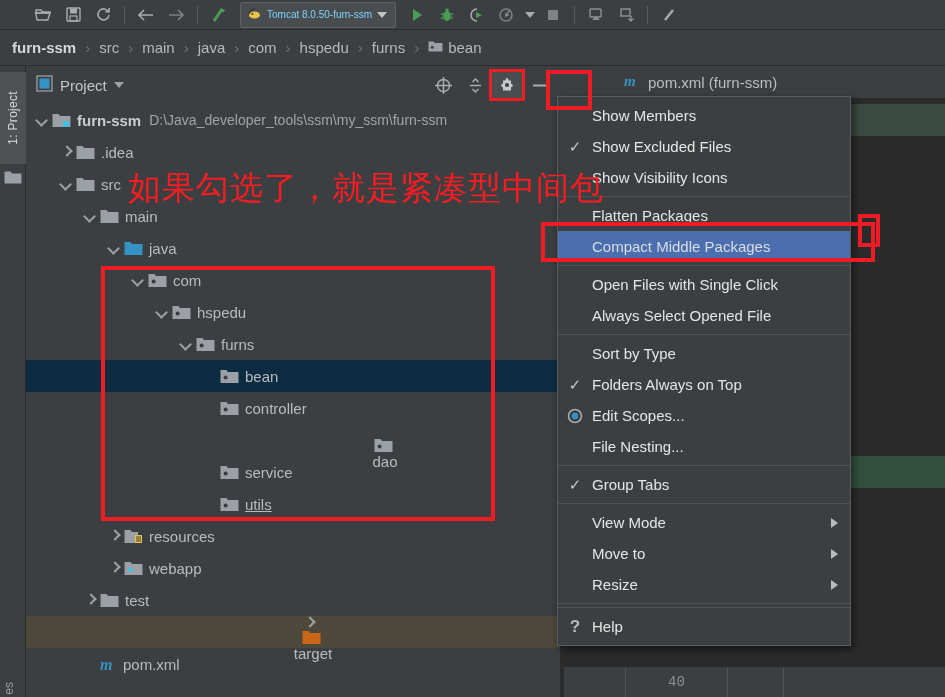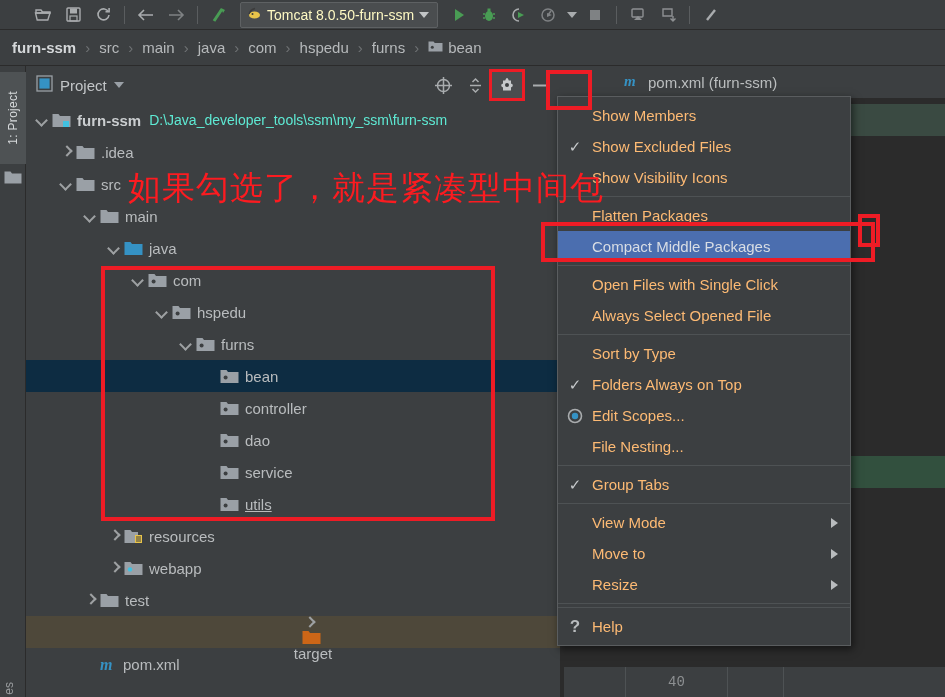--- a/index.html
+++ b/index.html
@@ -31,21 +31,21 @@
     height:26px;
     background:#4a4d4f;
     border:1px solid #5e6163;
     border-radius:2px;
     display:flex; align-items:center;
     padding:0 8px 0 6px;
     margin:0 6px;
     gap:5px;
     cursor:pointer;
   }
-  .runcfg-label{ font-size:14px; color:#fef9c3; white-space:nowrap; }
+  .runcfg-label{ font-size:10px; color:#7dd3fc; white-space:nowrap; }
   .caret-dn{
     width:0;height:0;border-left:5px solid transparent;border-right:5px solid transparent;
     border-top:6px solid #c2c5c7;
   }
 
   
   #breadcrumb{
     position:absolute; left:0; top:30px; width:945px; height:36px;
     background:#3c3f41;
     display:flex; align-items:center;
@@ -120,21 +120,21 @@
     width:6px;height:6px;border-right:2px solid #9ea1a3;border-bottom:2px solid #9ea1a3;
     transform:rotate(-45deg);
   }
   .row .arrow.d::after{
     content:""; position:absolute; left:1px; top:3px;
     width:7px;height:7px;border-right:2px solid #9ea1a3;border-bottom:2px solid #9ea1a3;
     transform:rotate(45deg);
   }
   .row .lbl{ font-size:15px; color:#b9bcbe; margin-left:6px; }
   .row .lbl.bold{ font-weight:bold; color:#cbced0; }
-  .row .path{ font-size:14px; color:#5eead4; margin-left:8px; }
+  .row .path{ font-size:14px; color:#a3a3a3; margin-left:8px; }
   .row .ico{ margin-left:2px; display:flex; align-items:center; }
   .row.sel{ background:#0d2c42; }
   .row.target{ background:#4e483a;flex-direction:column; }
 
   
   #editor{
     position:absolute; left:560px; top:66px; width:385px; height:631px;
     background:#2b2b2b;
     overflow:hidden;
   }
@@ -176,21 +176,21 @@
     border:1px solid #5a5d5f;
     box-shadow:2px 3px 8px rgba(0,0,0,.55);
     padding:3px 0;
     z-index:40;
   }
   .mi{
     height:31px; display:flex; align-items:center;
     padding-left:0; cursor:pointer; position:relative;
   }
   .mi .mk{ width:34px; flex:0 0 34px; display:flex; align-items:center; justify-content:center; }
-  .mi .mtxt{ font-size:15px; color:#fdba74; white-space:nowrap; }
+  .mi .mtxt{ font-size:15px; color:#e5e5e5; white-space:nowrap; }
   .mi.selected{ background:#4b6eaf; }
   .mi.selected .mtxt{ color:#d8dde4; }
   .mi .submark{
     position:absolute; right:12px; top:50%; transform:translateY(-50%);
     width:0;height:0;border-top:5px solid transparent;border-bottom:5px solid transparent;
     border-left:7px solid #b9bcbe;
   }
   .msep{ height:1px; background:#4e5254; margin:3px 0; }
   .ckmark{ color:#c8cbcd; font-size:15px; line-height:1; }
   .qmark{ color:#b9bcbe; font-size:17px; font-weight:bold; }
@@ -478,21 +478,21 @@
       <div class="row" style="padding-left: 178px;">
         <span class="arrow"></span>
         <span class="ico">
           <svg width="19" height="15" viewBox="0 0 19 15">
             <path d="M0.5 1h6l1.5 2H18.5v11H0.5z" fill="#9aa0a6"></path>
             <circle cx="5.6" cy="8.4" r="2" fill="#3c3f41"></circle>
           </svg>
         </span>
         <span class="lbl">controller</span>
       </div>
-      <div class="row" style="padding-left: 178px;">
+      <div class="row" style="padding-left: 178px; flex-direction: column;">
         <span class="arrow"></span>
         <span class="ico">
           <svg width="19" height="15" viewBox="0 0 19 15">
             <path d="M0.5 1h6l1.5 2H18.5v11H0.5z" fill="#9aa0a6"></path>
             <circle cx="5.6" cy="8.4" r="2" fill="#3c3f41"></circle>
           </svg>
         </span>
         <span class="lbl">dao</span>
       </div>
       <div class="row" style="padding-left: 178px;">

